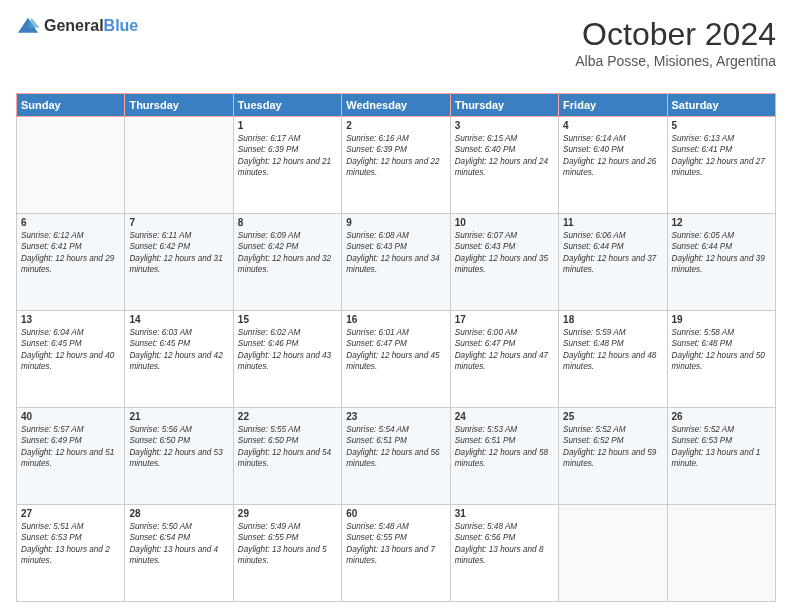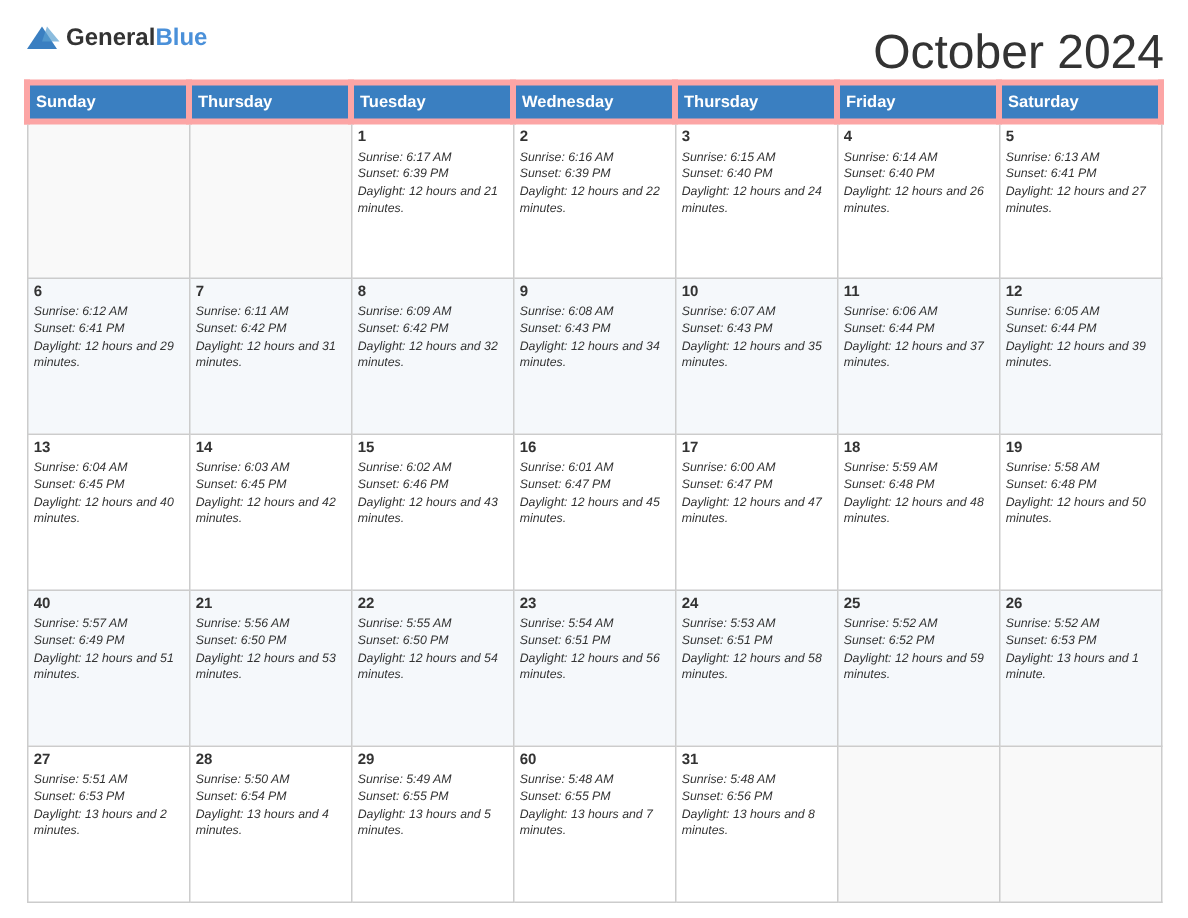--- a/index.html
+++ b/index.html
@@ -14,21 +14,21 @@
       width: 792px;
       height: 612px;
       padding: 16px 16px 10px 16px;
       display: flex;
       flex-direction: column;
     }
     .header {
       display: flex;
       justify-content: space-between;
       align-items: flex-start;
-      margin-bottom: 0;
+      margin-bottom: 24px;
       gap: 20px;
     }
     .logo {
       display: flex;
       align-items: center;
       gap: 4px;
     }
     .logo-text-general {
       font-size: 16px;
       font-weight: bold;
@@ -61,21 +61,21 @@
       width: 100%;
       table-layout: fixed;
     }
     .calendar th {
       background-color: #3a7fc1;
       color: #fff;
       font-size: 11px;
       font-weight: bold;
       padding: 5px 4px;
       text-align: left;
-      border: 4px solid #fca5a5;
+      border: 1px solid #fca5a5;
     }
     .calendar td {
       border: 1px solid #ccc;
       vertical-align: top;
       padding: 3px 4px;
       font-size: 8.5px;
       color: #333;
       background: #fff;
       height: 80px;
     }
@@ -111,20 +111,21 @@
       <svg class="logo-icon" viewBox="0 0 28 24" xmlns="http://www.w3.org/2000/svg">
         <polygon points="14,2 26,20 2,20" fill="#3a7fc1"></polygon>
         <polygon points="18,2 28,14 14,14" fill="#5aa0d0" opacity="0.7"></polygon>
       </svg>
       <span>
         <span class="logo-text-general">General</span><span class="logo-text-blue">Blue</span>
       </span>
     </div>
     <div class="title-block">
       <div class="month-title">October 2024</div>
+      <div class="location-title">Alba Posse, Misiones, Argentina</div>
     </div>
   </div>
 
   <table class="calendar">
     <thead>
       <tr>
         <th>Sunday</th>
         <th>Thursday</th>
         <th>Tuesday</th>
         <th>Wednesday</th>

